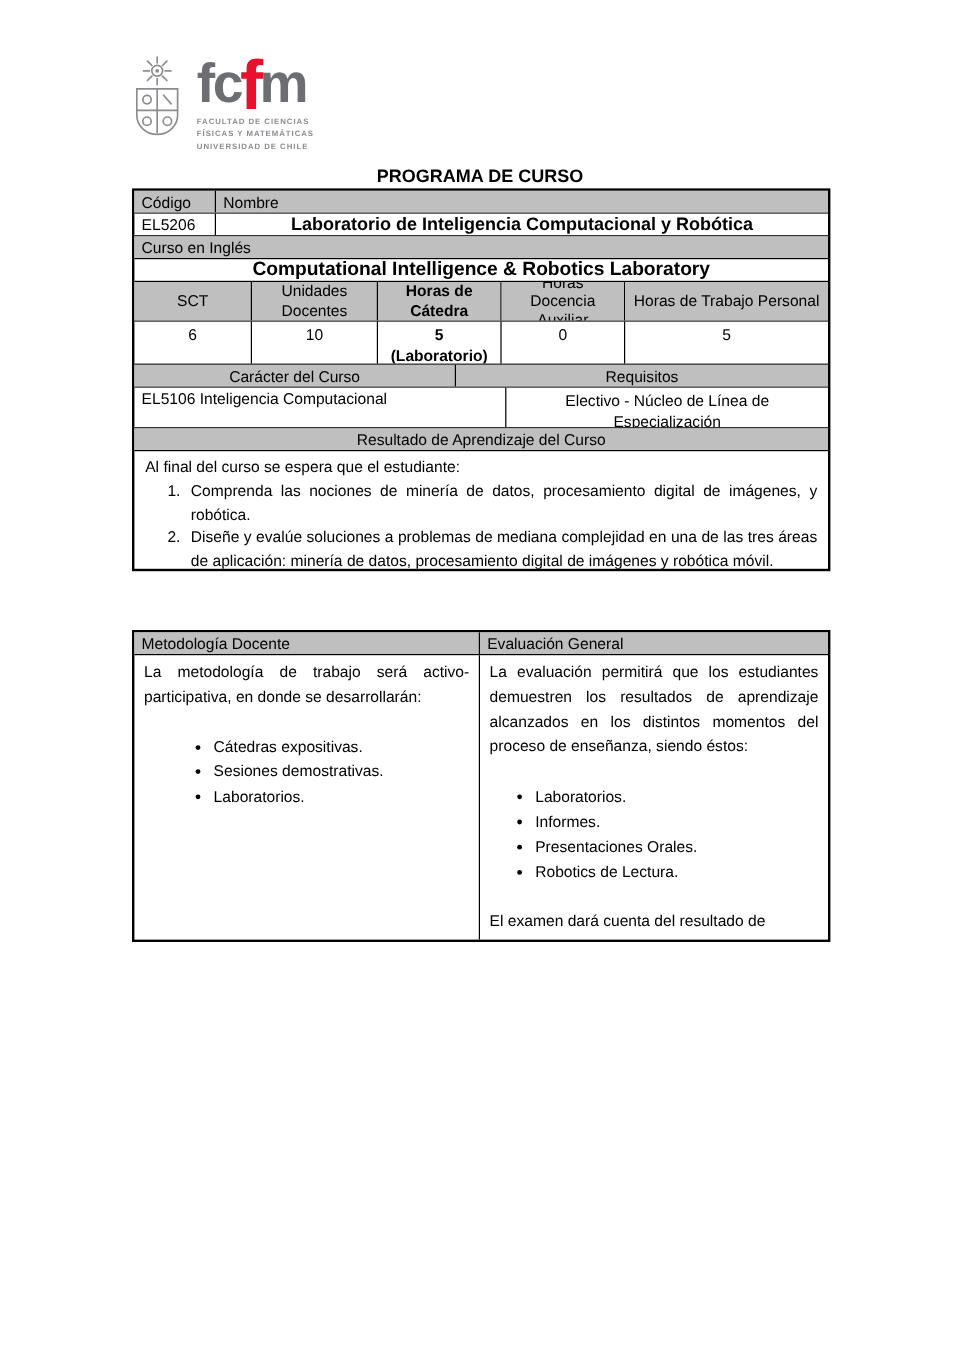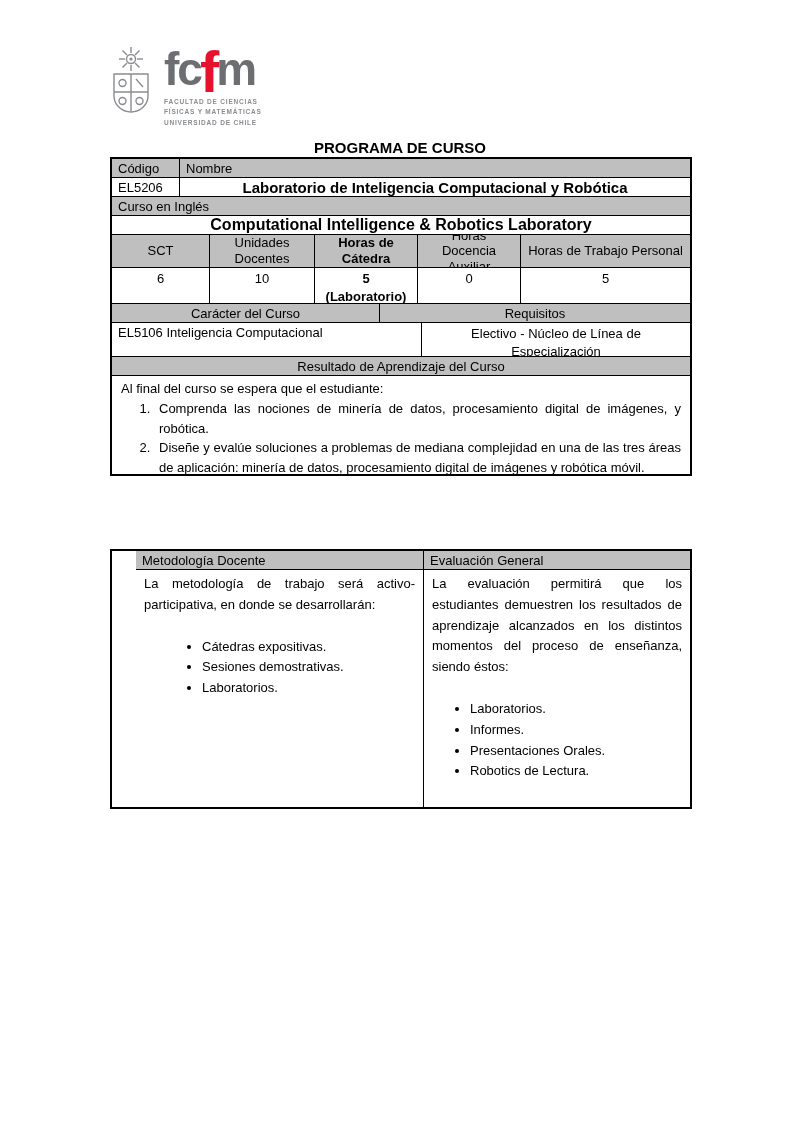--- a/index.html
+++ b/index.html
@@ -39,21 +39,21 @@
   .c1 { width:98px; flex:none; } .c2 { width:105px; flex:none; }
   .c3 { width:103px; flex:none;font-weight:bold; } .c4 { width:103px; flex:none; }
   .wide-left { width:310px; flex:none; }
   .hours-head { flex-direction:column; justify-content:center; line-height:1.2; text-align:center; }
   .hours-val { flex-direction:column; align-items:center; justify-content:flex-start; padding-top:2px; line-height:1.35; }
   .outcome-cell { display:block; height:98px; padding:3px 9px; line-height:1.52; }
   .outcome-cell p { text-align:left; }
   .outcome-cell ol { margin:0; padding-left:33px; }
   .outcome-cell ol li { text-align:justify; padding-left:5px; }
   
-  .t2 { top:549px;padding-left:24px; }
+  .t2 { top:525px; }
   .t2 .left-col { width:288px; flex:none; }
   .t2-head { padding:0 6px; }
   .t2-body { height:237px; }
   .t2 .content { display:block; padding:4px 8px; line-height:1.6; }
   .t2 .content p { text-align:justify; }
   .t2 .content p.no-just { text-align:left; }
   .t2 .content ul { margin-top:21px; list-style:disc; }
   .t2 .content.meth ul { padding-left:58px; }
   .t2 .content.eval ul { padding-left:38px; }
   .t2 .content .closing { margin-top:21px; }

